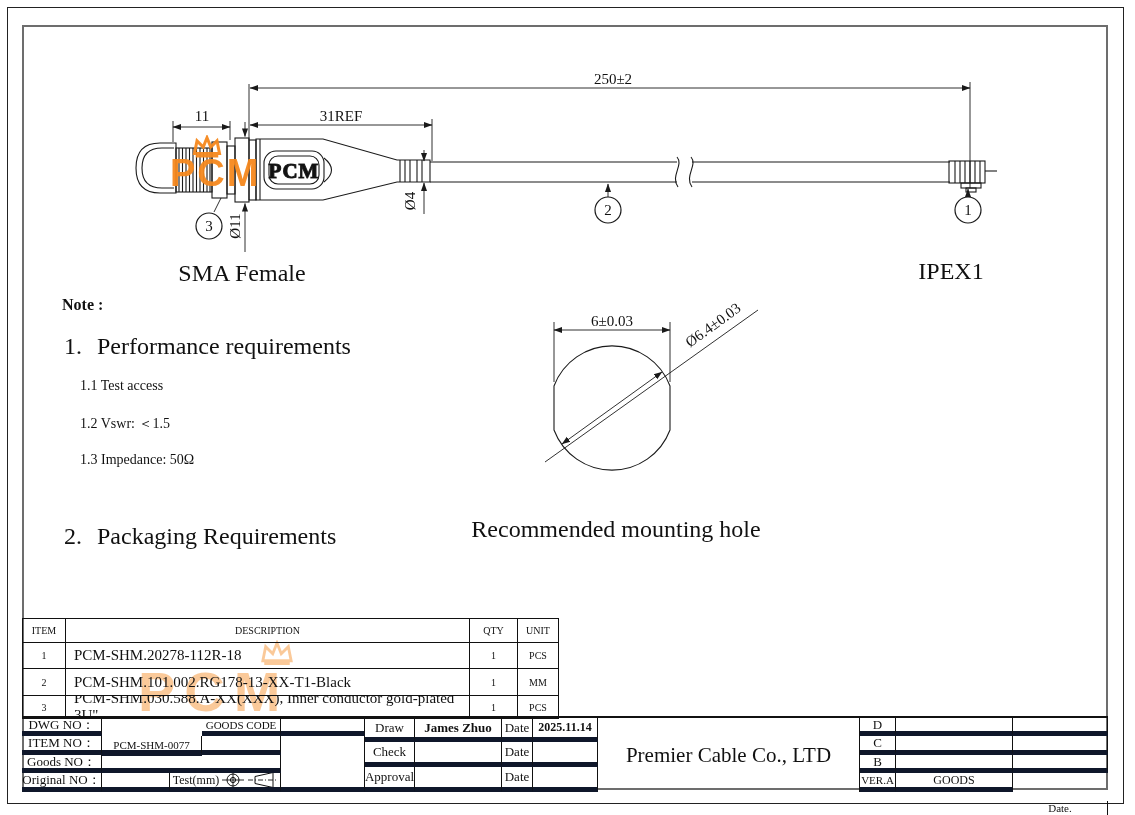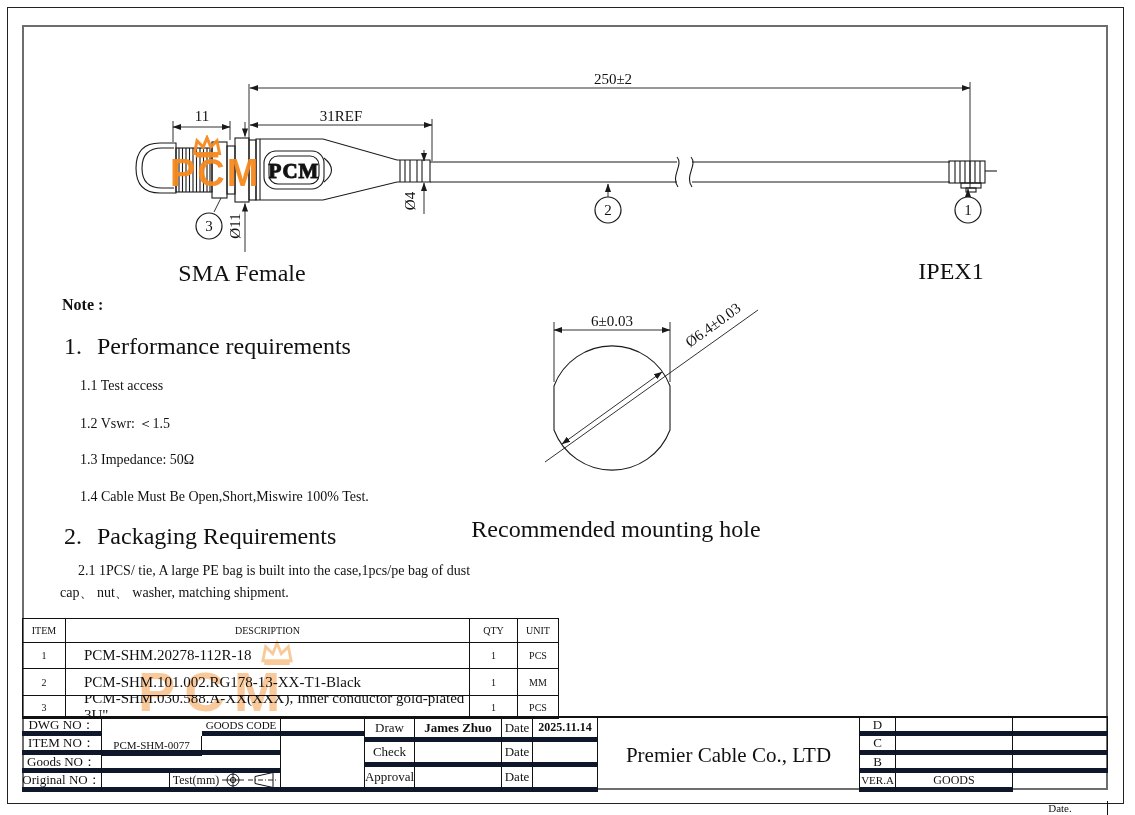--- a/index.html
+++ b/index.html
@@ -20,21 +20,21 @@
   .wm1{left:170px;top:154px;font-size:38px;letter-spacing:2px;opacity:.95;}
   .wm2{left:138px;top:664px;font-size:56px;letter-spacing:9px;opacity:.45;}
   .crown{position:absolute;}
   
   .bom{left:22px;top:618px;width:537px;height:101px;border:1.5px solid #111;box-sizing:border-box;
        display:grid;grid-template-columns:42px 404px 48px 1fr;grid-template-rows:23px 26px 27px 1fr;}
   .bom>div{border-left:1px solid #111;border-top:1px solid #111;display:flex;align-items:center;justify-content:center;overflow:hidden;}
   .bom>div:nth-child(-n+4){border-top:none;}
   .bom>div:nth-child(4n+1){border-left:none;}
   .bom .hdr{font-size:10px;}
-  .bom .desc{justify-content:flex-start;padding-left:18px;font-size:15px;}
+  .bom .desc{justify-content:flex-start;padding-left:8px;font-size:15px;}
   .bom .small{font-size:10px;}
   
   .tb{left:22px;top:716px;width:1086px;height:74px;border-top:2px solid #111;box-sizing:border-box;font-size:13px;}
   .tc{position:absolute;border-right:1px solid #111;border-bottom:5px solid #0f172a;box-sizing:border-box;
       display:flex;align-items:center;justify-content:center;overflow:hidden;}
   .company{font-size:21px;}
   .b{font-weight:bold;}
   .f11{font-size:11px;}
   .f12{font-size:12px;}
 </style>
@@ -181,26 +181,24 @@
   </div>
 
   <div class="abs note-title">Note :</div>
 
   <div class="abs sec" style="left:64px;top:333px;">
     <span class="no">1.</span><span>Performance requirements</span>
   </div>
   <div class="abs item" style="top:378px;">1.1 Test access</div>
   <div class="abs item" style="top:415px;">1.2 Vswr: ＜1.5</div>
   <div class="abs item" style="top:452px;">1.3 Impedance: 50Ω</div>
-  <div class="abs item" style="top:489px;">1.4 Cable Must Be Open,Short,Miswire 100% Test.</div>
 
   <div class="abs sec" style="left:64px;top:523px;">
     <span class="no">2.</span><span>Packaging Requirements</span>
   </div>
-  <div class="abs para">2.1 1PCS/ tie, A large PE bag is built into the case,1pcs/pe bag of dust cap、 nut、 washer, matching shipment.</div>
 
   <div class="abs tb">
 
     <div class="tc" style="left:0;top:0;width:80px;height:18px;">DWG NO：</div>
     <div class="tc f11" style="left:80px;top:0;width:100px;height:18px;margin-top:20px;">PCM-SHM-0077</div>
     <div class="tc f11" style="left:180px;top:0;width:79px;height:18px;">GOODS CODE</div>
     <div class="tc" style="left:259px;top:0;width:84px;height:18px;"></div>
     <div class="tc" style="left:0;top:18px;width:80px;height:19px;">ITEM NO：</div>
     <div class="tc" style="left:80px;top:18px;width:100px;height:19px;"></div>
     <div class="tc" style="left:180px;top:18px;width:79px;height:19px;"></div>

